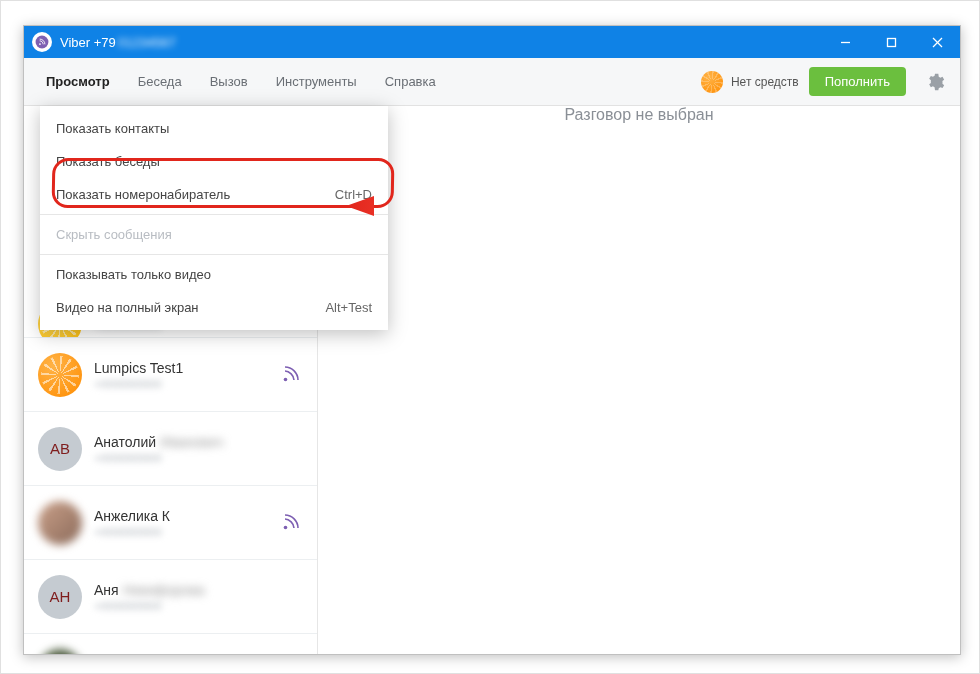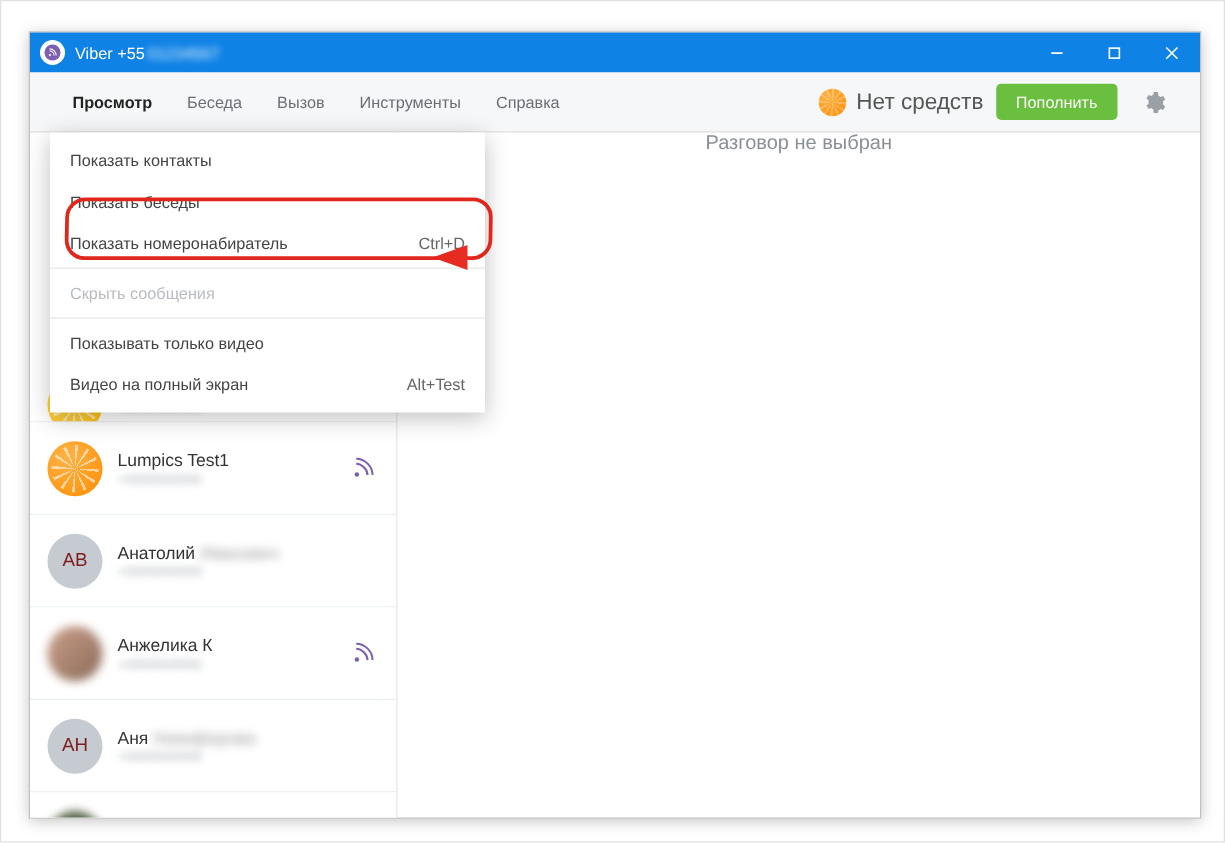--- a/index.html
+++ b/index.html
@@ -8,25 +8,25 @@
   .window { position: absolute; left: 22px; top: 24px; width: 938px; height: 630px; background: #fff; box-shadow: 0 2px 12px rgba(0,0,0,0.25); border: 1px solid #c0c0c0; }
   .titlebar { height: 32px; background: #0f82e6; display: flex; align-items: center; color: #fff; font-size: 13px; }
   .titlebar .app-icon { width: 20px; height: 20px; margin: 0 8px 0 8px; border-radius: 50%; background: #fff; display: flex; align-items: center; justify-content: center; }
   .titlebar .app-icon svg { width: 14px; height: 14px; }
   .titlebar .title-text { flex: 0 0 auto; }
   .titlebar .title-blur { filter: blur(3px); opacity: 0.9; margin-left: 2px; }
   .titlebar .spacer { flex: 1; }
   .win-btn { width: 46px; height: 32px; display: flex; align-items: center; justify-content: center; color: #fff; cursor: pointer; }
   .win-btn svg { width: 11px; height: 11px; stroke: #fff; stroke-width: 1.3; fill: none; }
 
-  .menubar { height: 48px; background: #f6f7f8; border-bottom: 1px solid #e2e2e2; display: flex; align-items: center; padding: 0 20px; position: relative; }
+  .menubar { height: 48px; background: #f6f7f8; border-bottom: 1px solid #e2e2e2; display: flex; align-items: center; padding: 0 8px; position: relative; }
   .menubar .menu-item { padding: 0 14px; height: 48px; display: flex; align-items: center; font-size: 13px; color: #6a6f75; cursor: pointer; }
   .menubar .menu-item.active { color: #222; font-weight: 600; }
   .menubar .flex { flex: 1; }
-  .balance { display: flex; align-items: center; gap: 8px; font-size: 18px; color: #555; margin-right: 10px; text-align: right; }
+  .balance { display: flex; align-items: center; gap: 8px; font-size: 12px; color: #555; margin-right: 10px; text-align: right; }
   .orange-ball { width: 22px; height: 22px; border-radius: 50%; background: radial-gradient(circle at 35% 30%, #ffb347, #ff8c00); position: relative; }
   .orange-ball::after { content: ""; position: absolute; inset: 0; border-radius: 50%; background: repeating-conic-gradient(rgba(255,255,255,0.25) 0 10deg, transparent 10deg 30deg); mix-blend-mode: screen; }
   .topup-btn { background: #6bbf3e; color: #fff; border: none; border-radius: 4px; padding: 7px 16px; font-size: 13px; cursor: pointer; margin-right: 12px; }
   .gear { width: 34px; height: 34px; display: flex; align-items: center; justify-content: center; cursor: pointer; color: #888; }
   .gear svg { width: 20px; height: 20px; fill: #9aa0a6; }
 
   .body-area { display: flex; height: calc(100% - 80px); }
   .sidebar { width: 294px; border-right: 1px solid #e6e6e6; overflow: hidden; position: relative; }
   .main { flex: 1; display: flex; align-items: flex-start; justify-content: center; color: #8a8f96; font-size: 16px; }
 
@@ -68,21 +68,21 @@
 
     <div class="titlebar">
       <div class="app-icon">
         <svg viewBox="0 0 24 24">
             <circle cx="12" cy="12" r="11" fill="#7d5fb2"></circle>
             <path d="M8 7c5 0 9 4 9 9" stroke="#fff" stroke-width="1.5" fill="none"></path>
             <path d="M8 10c3.3 0 6 2.7 6 6" stroke="#fff" stroke-width="1.5" fill="none"></path>
             <circle cx="8.5" cy="15.5" r="1.5" fill="#fff"></circle>
           </svg>
       </div>
-      <span class="title-text">Viber +55</span>
+      <span class="title-text">Viber +79</span>
       <span class="title-text title-blur">01234567</span>
       <div class="spacer"></div>
       <div class="win-btn">
           <svg viewBox="0 0 11 11">
             <line x1="1" y1="5.5" x2="10" y2="5.5"></line>
           </svg>
         </div>
       <div class="win-btn">
           <svg viewBox="0 0 11 11">
             <rect x="1.5" y="1.5" width="8" height="8"></rect>

